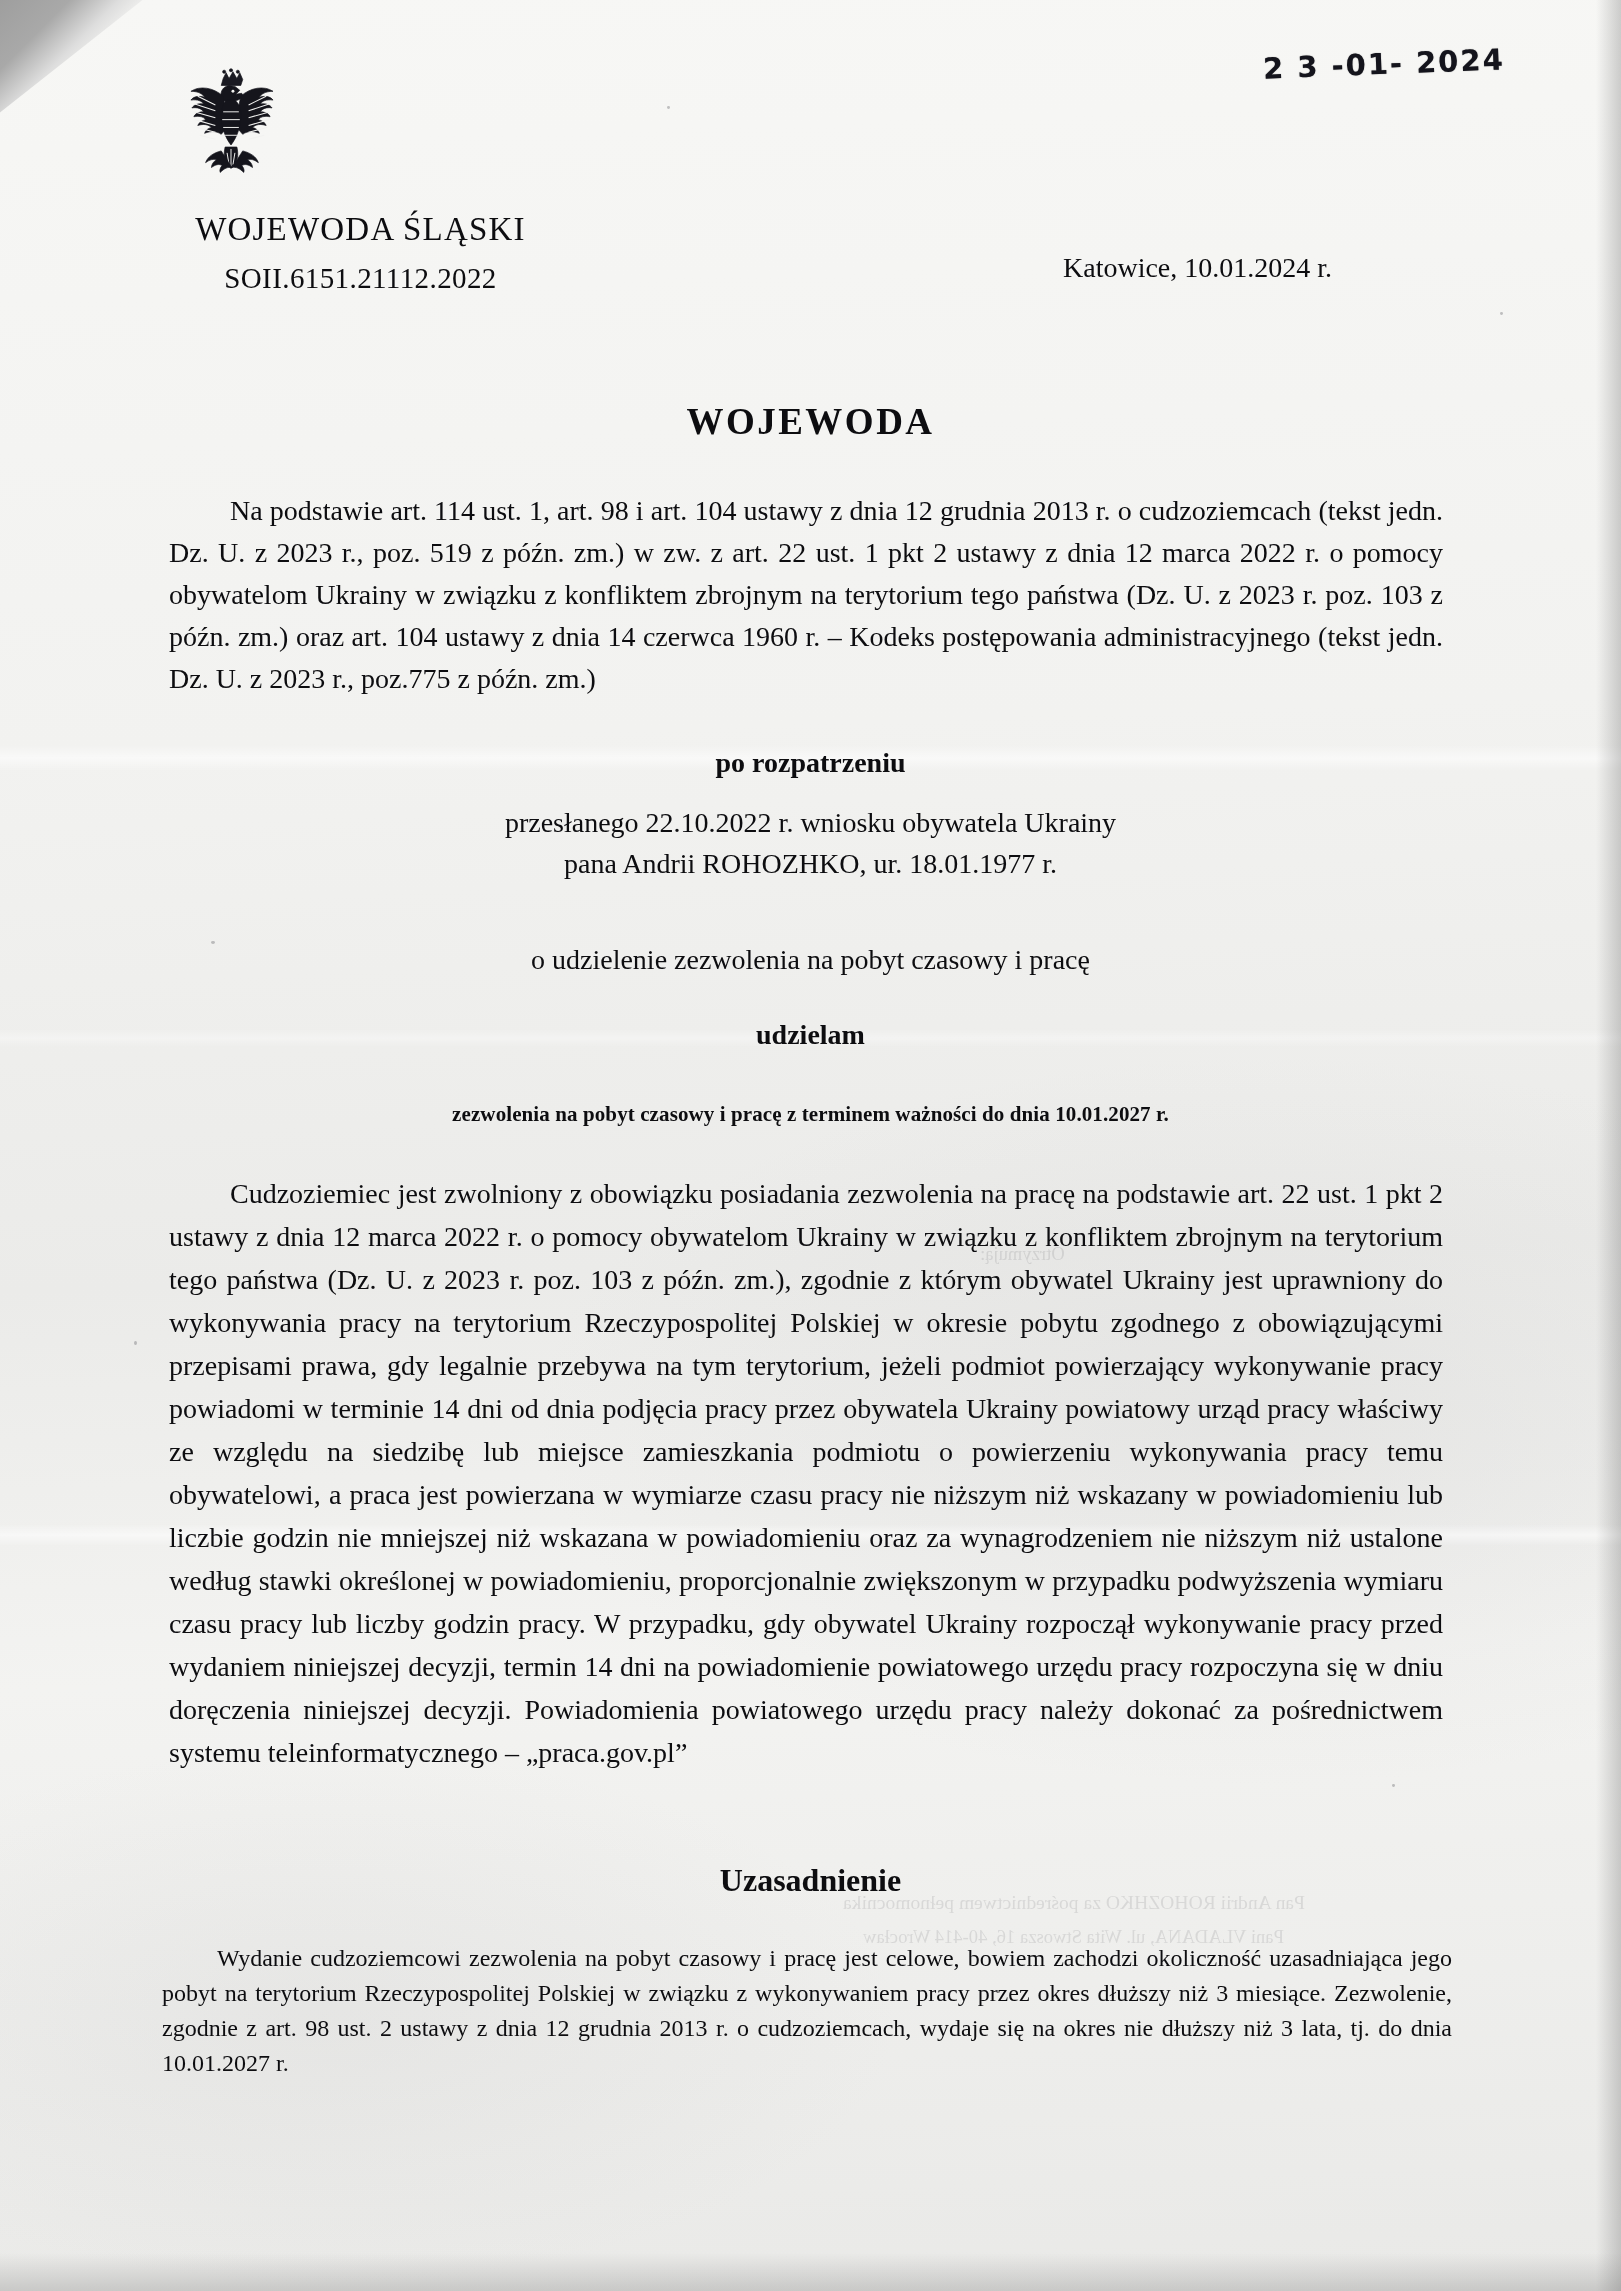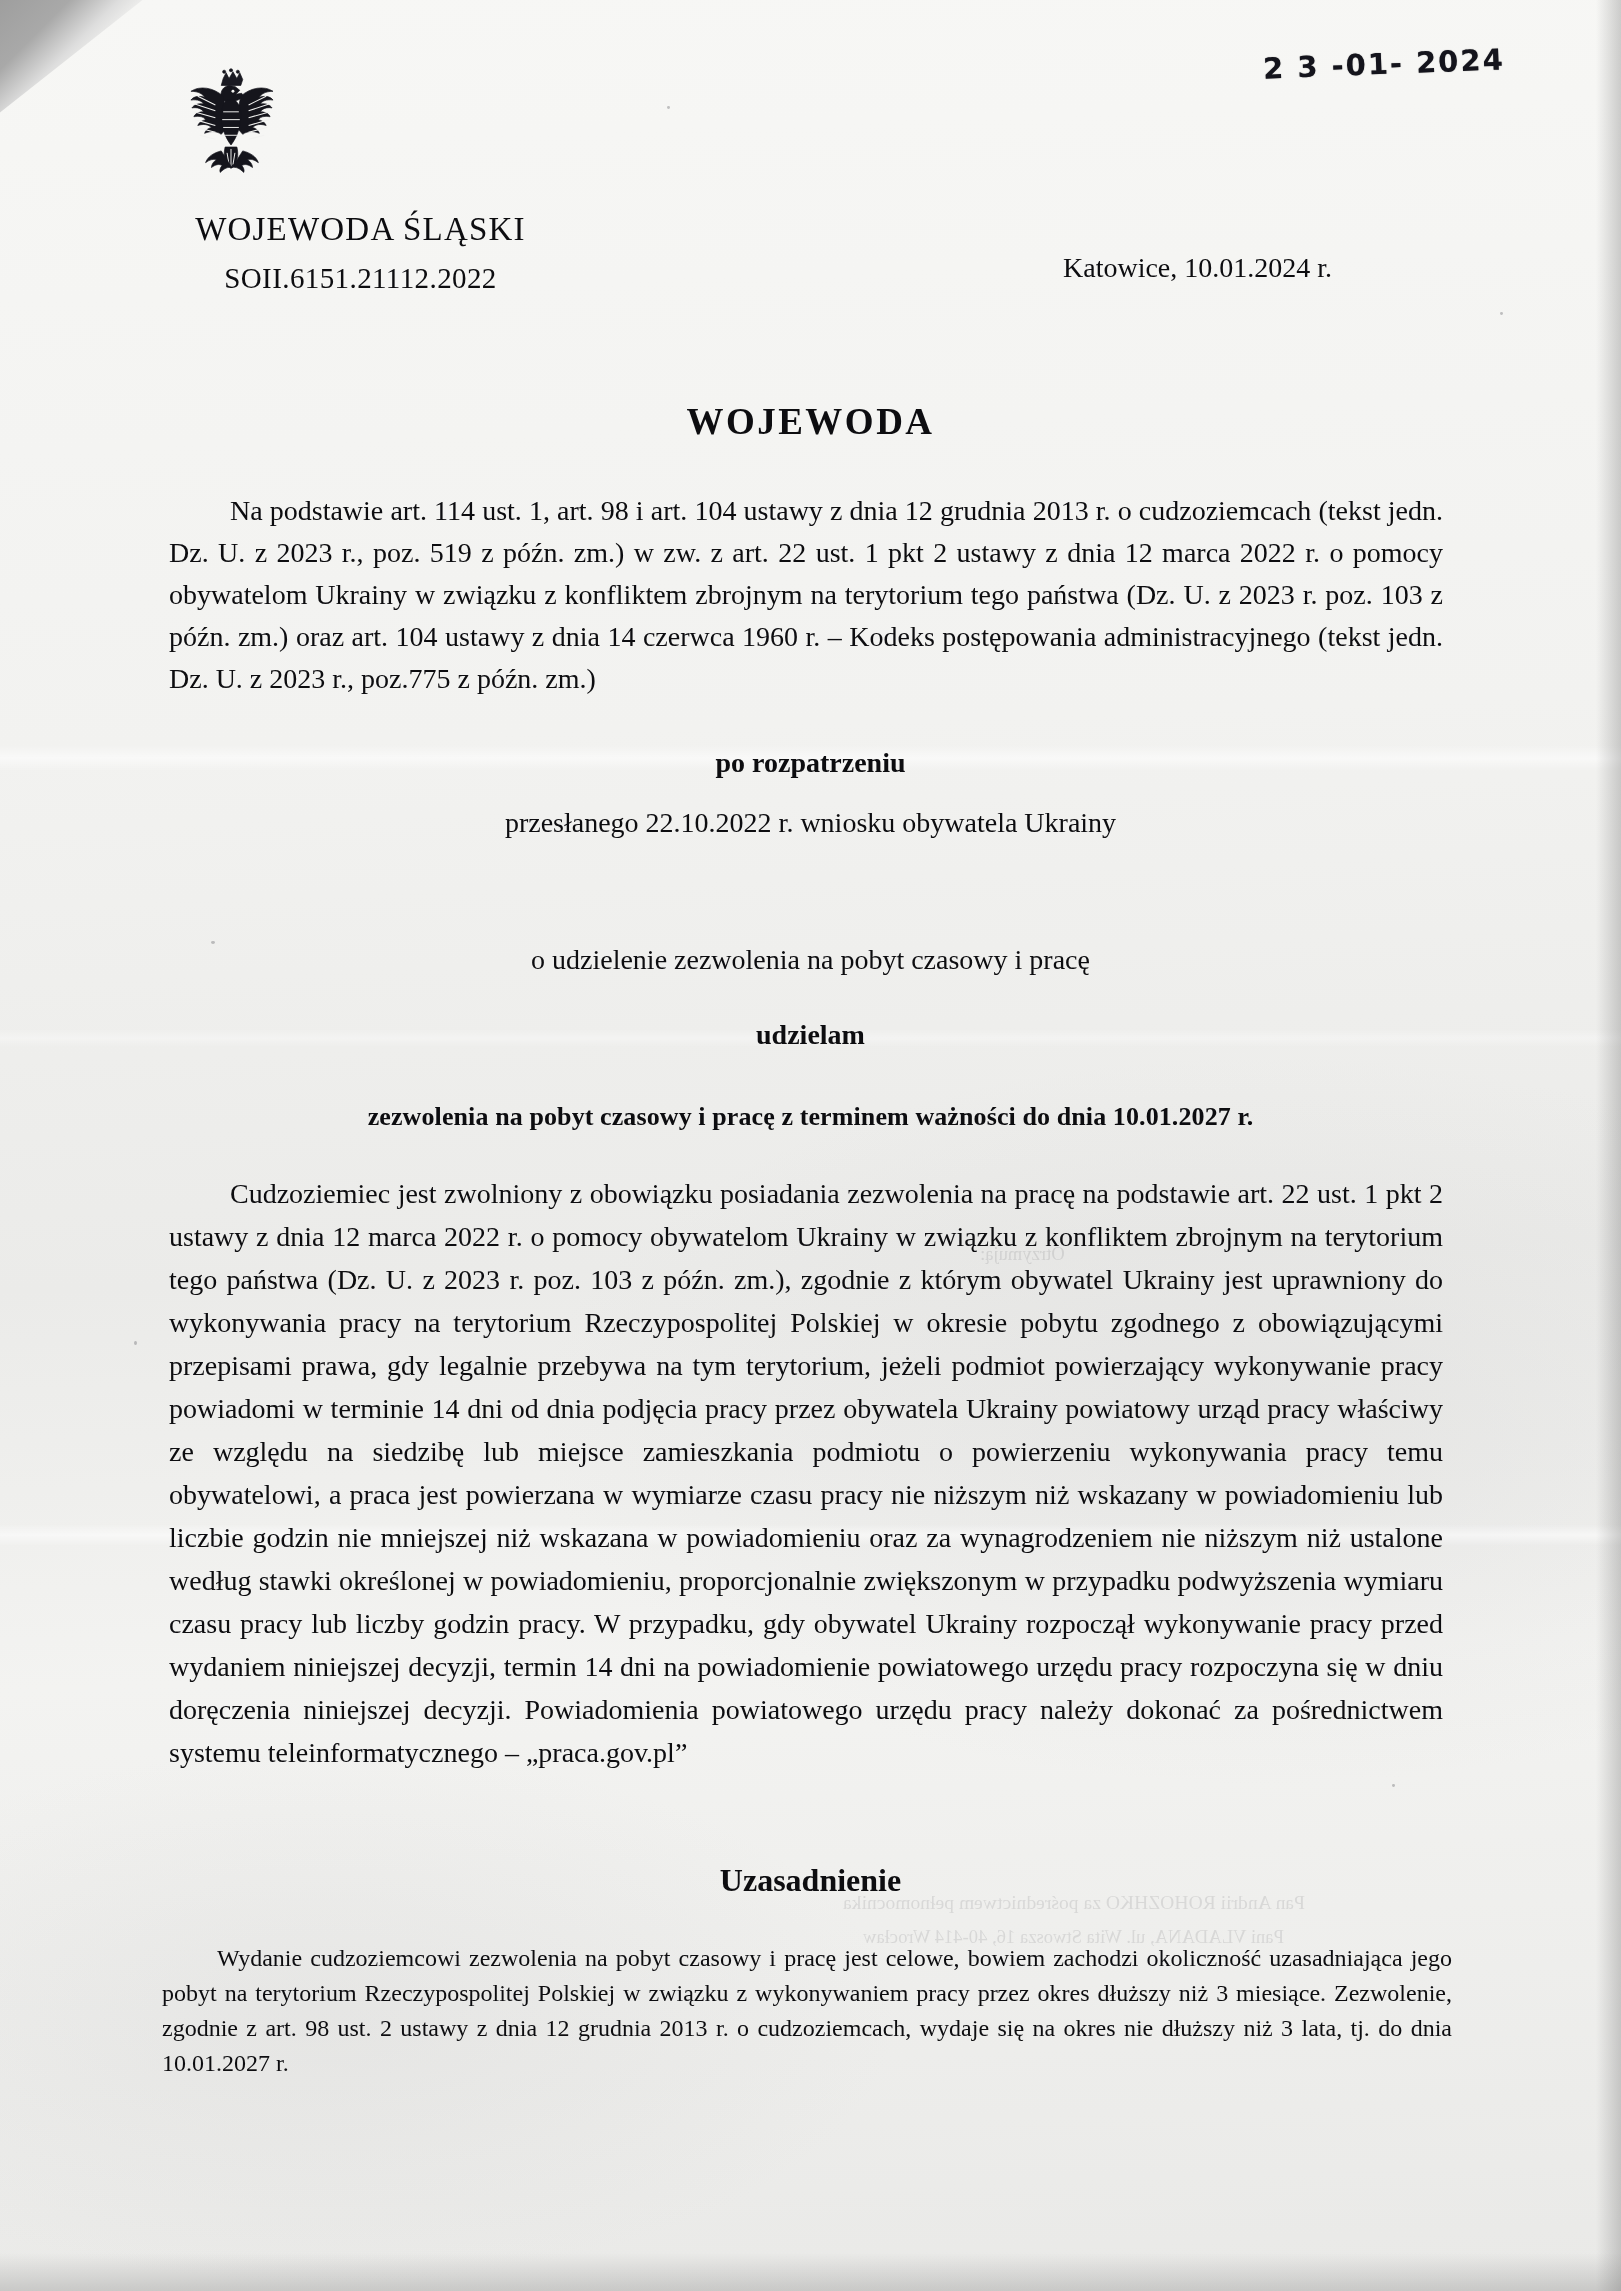--- a/index.html
+++ b/index.html
@@ -134,21 +134,21 @@
     position: absolute;
     left: 0; right: 0;
     text-align: center;
     font-weight: bold;
     font-size: 28px;
   }
   .po-rozpatrzeniu { top: 747px; }
   .udzielam { top: 1019px; }
   .grant-line {
     top: 1102px;
-    font-size: 26px;
+    font-size: 21px;
     letter-spacing: 0.1px;
   }
 
   .centered-plain {
     position: absolute;
     left: 0; right: 0;
     text-align: center;
     font-size: 28px;
     line-height: 41px;
   }
@@ -273,20 +273,21 @@
   <div class="place-date">Katowice, 10.01.2024 r.</div>
 
   <div class="title-decyzja">WOJEWODA</div>
 
   <div class="block legal-basis">Na podstawie art. 114 ust. 1, art. 98 i art. 104 ustawy z dnia 12 grudnia 2013 r. o cudzoziemcach (tekst jedn. Dz. U. z 2023 r., poz. 519 z późn. zm.) w zw. z art. 22 ust. 1 pkt 2 ustawy z dnia 12 marca 2022 r. o pomocy obywatelom Ukrainy w związku z konfliktem zbrojnym na terytorium tego państwa (Dz. U. z 2023 r. poz. 103 z późn. zm.) oraz art. 104 ustawy z dnia 14 czerwca 1960 r. – Kodeks postępowania administracyjnego (tekst jedn. Dz. U. z 2023 r., poz.775 z późn. zm.)</div>
 
   <div class="centered-bold po-rozpatrzeniu">po rozpatrzeniu</div>
 
   <div class="centered-plain applicant">
     <div>przesłanego 22.10.2022 r. wniosku obywatela Ukrainy</div>
+    <div>pana Andrii ROHOZHKO, ur. 18.01.1977 r.</div>
   </div>
 
   <div class="centered-plain subject">o udzielenie zezwolenia na pobyt czasowy i pracę</div>
 
   <div class="centered-bold udzielam">udzielam</div>
 
   <div class="centered-bold grant-line">zezwolenia na pobyt czasowy i pracę z terminem ważności do dnia 10.01.2027 r.</div>
 
   <div class="block body-para">Cudzoziemiec jest zwolniony z obowiązku posiadania zezwolenia na pracę na podstawie art. 22 ust. 1 pkt 2 ustawy z dnia 12 marca 2022 r. o pomocy obywatelom Ukrainy w związku z konfliktem zbrojnym na terytorium tego państwa (Dz. U. z 2023 r. poz. 103 z późn. zm.), zgodnie z którym obywatel Ukrainy jest uprawniony do wykonywania pracy na terytorium Rzeczypospolitej Polskiej w okresie pobytu zgodnego z obowiązującymi przepisami prawa, gdy legalnie przebywa na tym terytorium, jeżeli podmiot powierzający wykonywanie pracy powiadomi w terminie 14 dni od dnia podjęcia pracy przez obywatela Ukrainy powiatowy urząd pracy właściwy ze względu na siedzibę lub miejsce zamieszkania podmiotu o powierzeniu wykonywania pracy temu obywatelowi, a praca jest powierzana w wymiarze czasu pracy nie niższym niż wskazany w powiadomieniu lub liczbie godzin nie mniejszej niż wskazana w powiadomieniu oraz za wynagrodzeniem nie niższym niż ustalone według stawki określonej w powiadomieniu, proporcjonalnie zwiększonym w przypadku podwyższenia wymiaru czasu pracy lub liczby godzin pracy. W przypadku, gdy obywatel Ukrainy rozpoczął wykonywanie pracy przed wydaniem niniejszej decyzji, termin 14 dni na powiadomienie powiatowego urzędu pracy rozpoczyna się w dniu doręczenia niniejszej decyzji. Powiadomienia powiatowego urzędu pracy należy dokonać za pośrednictwem systemu teleinformatycznego – „praca.gov.pl”</div>
 

